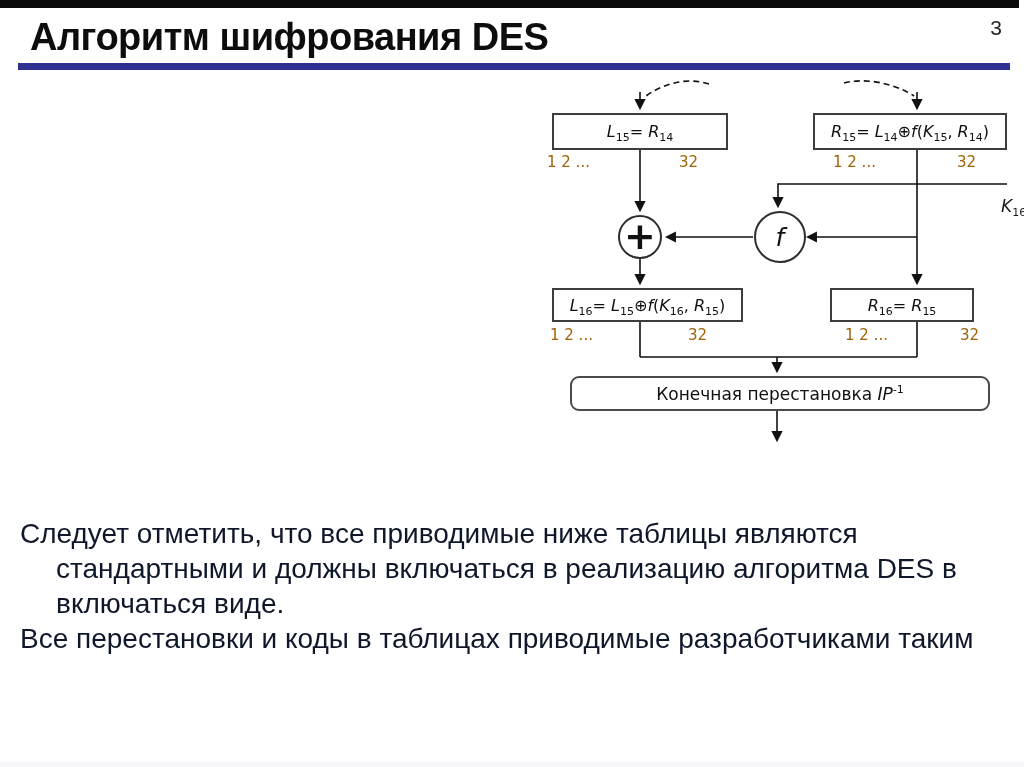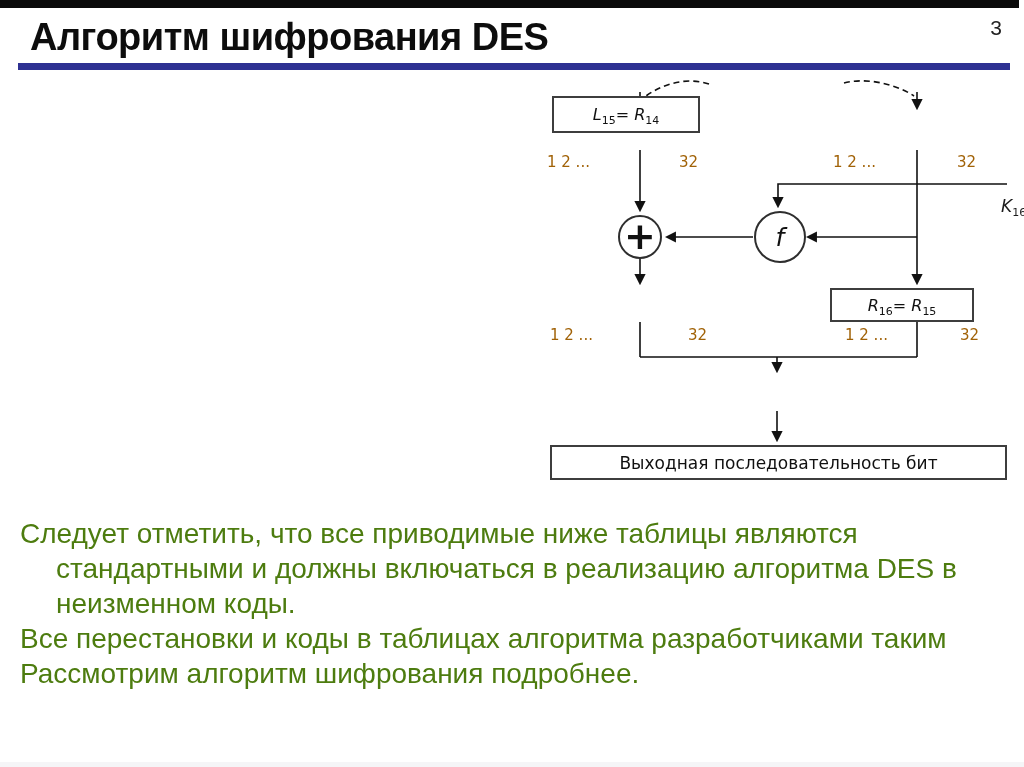--- a/index.html
+++ b/index.html
@@ -39,21 +39,21 @@
     position:absolute; font-family:"DejaVu Sans", sans-serif; font-size:15px; color:#a16207; white-space:nowrap;
   }
   .klabel {
     position:absolute; font-family:"DejaVu Sans", sans-serif; font-size:17px; color:#1c1c1c; white-space:nowrap;
   }
   .klabel sub { font-size:11px; line-height:0; }
 
   
   .body-text {
     position:absolute; left:20px; top:516px; width:995px;
-    font-size:28px; line-height:35px; color:#4d7c0f;
+    font-size:28px; line-height:35px; color:#0f172a;
   }
   .bline { white-space:nowrap; }
   .bline.indent { padding-left:36px; }
 </style>
 </head>
 <body>
 
 <div class="slide">
   <div class="top-bar"></div>
 
@@ -79,54 +79,59 @@
         <path d="M917,237 L808,237" marker-end="url(#arr)"></path>
         <path d="M1007,184 L778,184 L778,206" marker-end="url(#arr)"></path>
         <path d="M753,237 L667,237" marker-end="url(#arr)"></path>
         <path d="M640,259 L640,283" marker-end="url(#arr)"></path>
         <path d="M640,322 L640,357 M917,322 L917,357 M640,357 L917,357"></path>
         <path d="M777,357 L777,371" marker-end="url(#arr)"></path>
         <path d="M777,411 L777,440" marker-end="url(#arr)"></path>
       </g>
     </svg>
 
-    <div class="dbox" style="left:552px; top:96px; width:148px; height:37px;">
+    <div class="dbox" style="left:552px; top:113px; width:176px; height:37px;">
       <span class="eq"><i>L</i><sub>15</sub>= <i>R</i><sub>14</sub></span>
+    </div>
+    <div class="dbox" style="left:813px; top:113px; width:194px; height:37px;">
+      <span class="eq"><i>R</i><sub>15</sub>= <i>L</i><sub>14</sub>⊕<i>f</i>(<i>K</i><sub>15</sub>, <i>R</i><sub>14</sub>)</span>
     </div>
 
     <div class="bits" style="left:547px; top:153px;">1 2 ...</div>
     <div class="bits" style="left:679px; top:153px;">32</div>
     <div class="bits" style="left:833px; top:153px;">1 2 ...</div>
     <div class="bits" style="left:957px; top:153px;">32</div>
 
     <div class="klabel" style="left:977px; top:196px;margin-left:24px;"><i>K</i><sub>16</sub></div>
 
     <div class="circle" style="left:618px; top:215px; width:44px; height:44px;">
       <span class="xor-glyph">+</span>
     </div>
     <div class="circle" style="left:754px; top:211px; width:52px; height:52px;">
       <span class="f-glyph"><i>f</i></span>
     </div>
 
+    <div class="dbox" style="left:552px; top:288px; width:191px; height:34px;">
+      <span class="eq"><i>L</i><sub>16</sub>= <i>L</i><sub>15</sub>⊕<i>f</i>(<i>K</i><sub>16</sub>, <i>R</i><sub>15</sub>)</span>
+    </div>
     <div class="dbox" style="left:830px; top:288px; width:144px; height:34px;">
       <span class="eq"><i>R</i><sub>16</sub>= <i>R</i><sub>15</sub></span>
     </div>
 
     <div class="bits" style="left:550px; top:326px;">1 2 ...</div>
     <div class="bits" style="left:688px; top:326px;">32</div>
     <div class="bits" style="left:845px; top:326px;">1 2 ...</div>
     <div class="bits" style="left:960px; top:326px;">32</div>
 
-    <div class="dbox" style="left:550px; top:445px; width:457px; height:35px;">
-      <span class="eq" style="font-size:17px;">Выходная последовательность бит</span>
+    <div class="dbox rounded" style="left:570px; top:376px; width:420px; height:35px;">
+      <span class="eq" style="font-size:17px;">Конечная перестановка <i>IP</i><sup>-1</sup></span>
     </div>
   </div>
 
   <div class="body-text">
     <div class="bline">Следует отметить, что все приводимые ниже таблицы являются</div>
     <div class="bline indent">стандартными и должны включаться в реализацию алгоритма DES в</div>
-    <div class="bline indent">неизменном коды.</div>
-    <div class="bline">Все перестановки и коды в таблицах алгоритма разработчиками таким</div>
-    <div class="bline">Рассмотрим алгоритм шифрования подробнее.</div>
+    <div class="bline indent">включаться виде.</div>
+    <div class="bline">Все перестановки и коды в таблицах приводимые разработчиками таким</div>
   </div>
 
   <div class="bottom-strip"></div>
 </div>
 
 </body></html>

